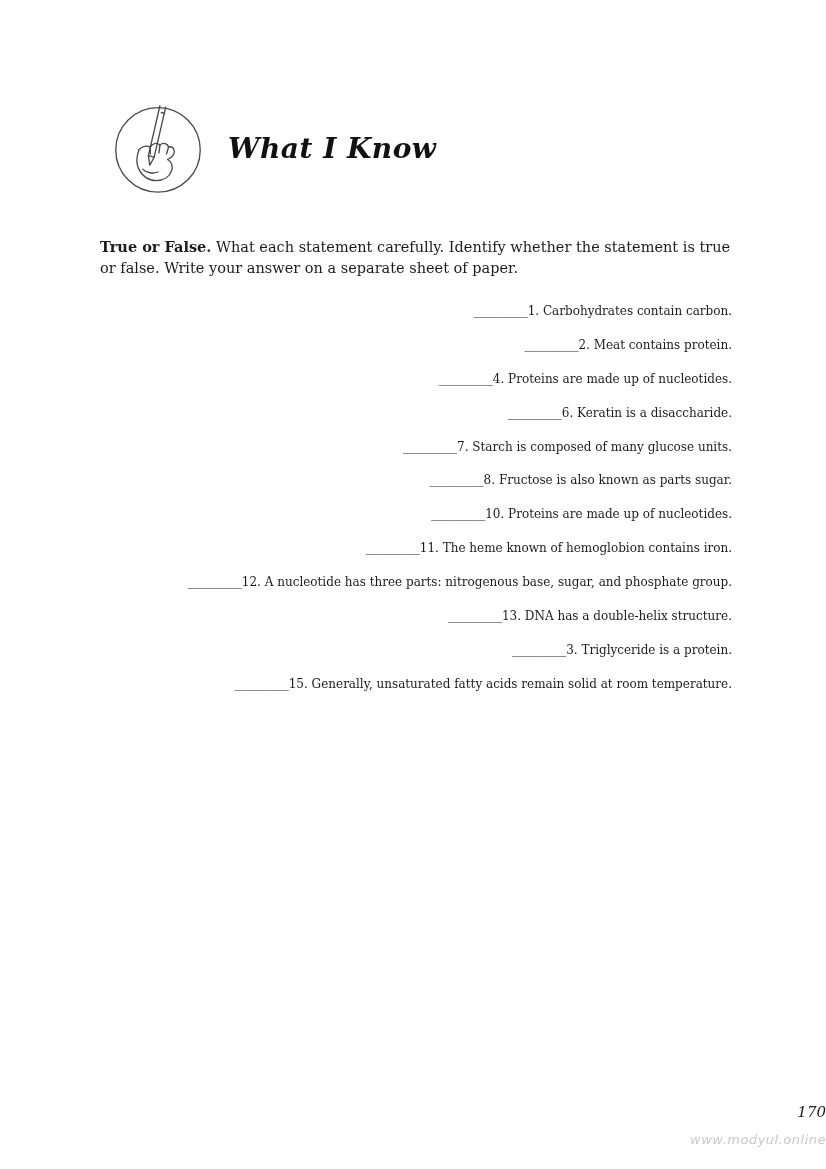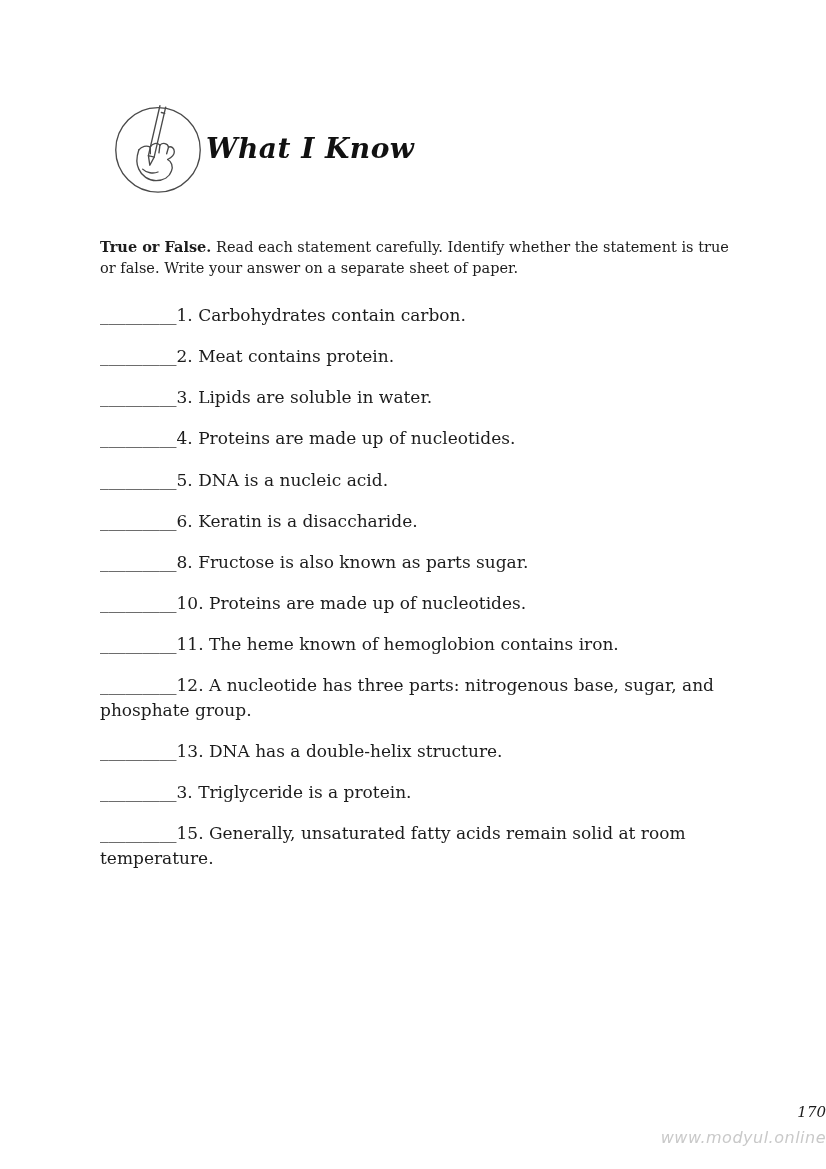--- a/index.html
+++ b/index.html
@@ -16,20 +16,21 @@
     color: #1c1c1c;
     overflow: hidden;
     box-sizing: border-box;
   }
   .header {
     position: absolute;
     top: 100px;
     left: 110px;
     display: flex;
     align-items: center;
+    gap: 22px;
   }
   .icon-wrap {
     width: 96px;
     height: 96px;
     flex: 0 0 auto;
   }
   .icon-wrap svg {
     width: 100%;
     height: 100%;
   }
@@ -54,43 +55,44 @@
   .instructions .bold-lead {
     font-weight: bold;
     margin-top: 40px;
   }
   .statements {
     margin: 0;
     padding: 0;
     list-style: none;
   }
   .statement {
-    font-size: 17px;
+    font-size: 12px;
     line-height: 1.45;
     margin-bottom: 16.5px;
+    text-align: right;
   }
   .blank {
     letter-spacing: 0px;
     white-space: nowrap;
   }
   .footer {
     position: absolute;
     left: 0;
     width: 100%;
     text-align: right;
     font-style: italic;
   }
   .page-number {
     bottom: 48px;
     font-size: 15px;
     color: #1c1c1c;
   }
   .watermark {
     bottom: 24px;
-    font-size: 16px;
+    font-size: 13px;
     font-family: "DejaVu Sans", "Liberation Sans", sans-serif;
     color: #c9c9c9;
     letter-spacing: 0.5px;
   }
 </style>
 </head>
 <body>
 
 <div class="page">
 
@@ -113,35 +115,34 @@
         <path d="M42,49 L42,56"></path>
         <path d="M52,47 L51,55"></path>
         <path d="M61,49 L59,56"></path>
         <path d="M34,72 C38,76 45,77 50,75"></path>
       </svg>
     </div>
     <div class="title">What I Know</div>
   </div>
 
   <div class="content">
-    <p class="instructions"><span class="bold-lead">True or False.</span><span> Read each statement carefully. Identify whether the statement is true or false. Write your answer on a separate sheet of paper.</span></p>
+    <p class="instructions"><span class="bold-lead">True or False.</span><span> What each statement carefully. Identify whether the statement is true or false. Write your answer on a separate sheet of paper.</span></p>
 
     <ul class="statements">
   <li class="statement"><span class="blank">_________</span><span>1.</span><span> Carbohydrates contain carbon.</span></li>
 
   <li class="statement"><span class="blank">_________</span><span>2.</span><span> Meat contains protein.</span></li>
 
-  <li class="statement"><span class="blank">_________</span><span>3.</span><span> Lipids are soluble in water.</span></li>
 
   <li class="statement"><span class="blank">_________</span><span>4.</span><span> Proteins are made up of nucleotides.</span></li>
 
-  <li class="statement"><span class="blank">_________</span><span>5.</span><span> DNA is a nucleic acid.</span></li>
 
   <li class="statement"><span class="blank">_________</span><span>6.</span><span> Keratin is a disaccharide.</span></li>
 
+  <li class="statement"><span class="blank">_________</span><span>7.</span><span> Starch is composed of many glucose units.</span></li>
 
   <li class="statement"><span class="blank">_________</span><span>8.</span><span> Fructose is also known as parts sugar.</span></li>
 
 
   <li class="statement"><span class="blank">_________</span><span>10.</span><span> Proteins are made up of nucleotides.</span></li>
 
   <li class="statement"><span class="blank">_________</span><span>11.</span><span> The heme known of hemoglobion contains iron.</span></li>
 
   <li class="statement"><span class="blank">_________</span><span>12.</span><span> A nucleotide has three parts: nitrogenous base, sugar, and phosphate group.</span></li>
 

